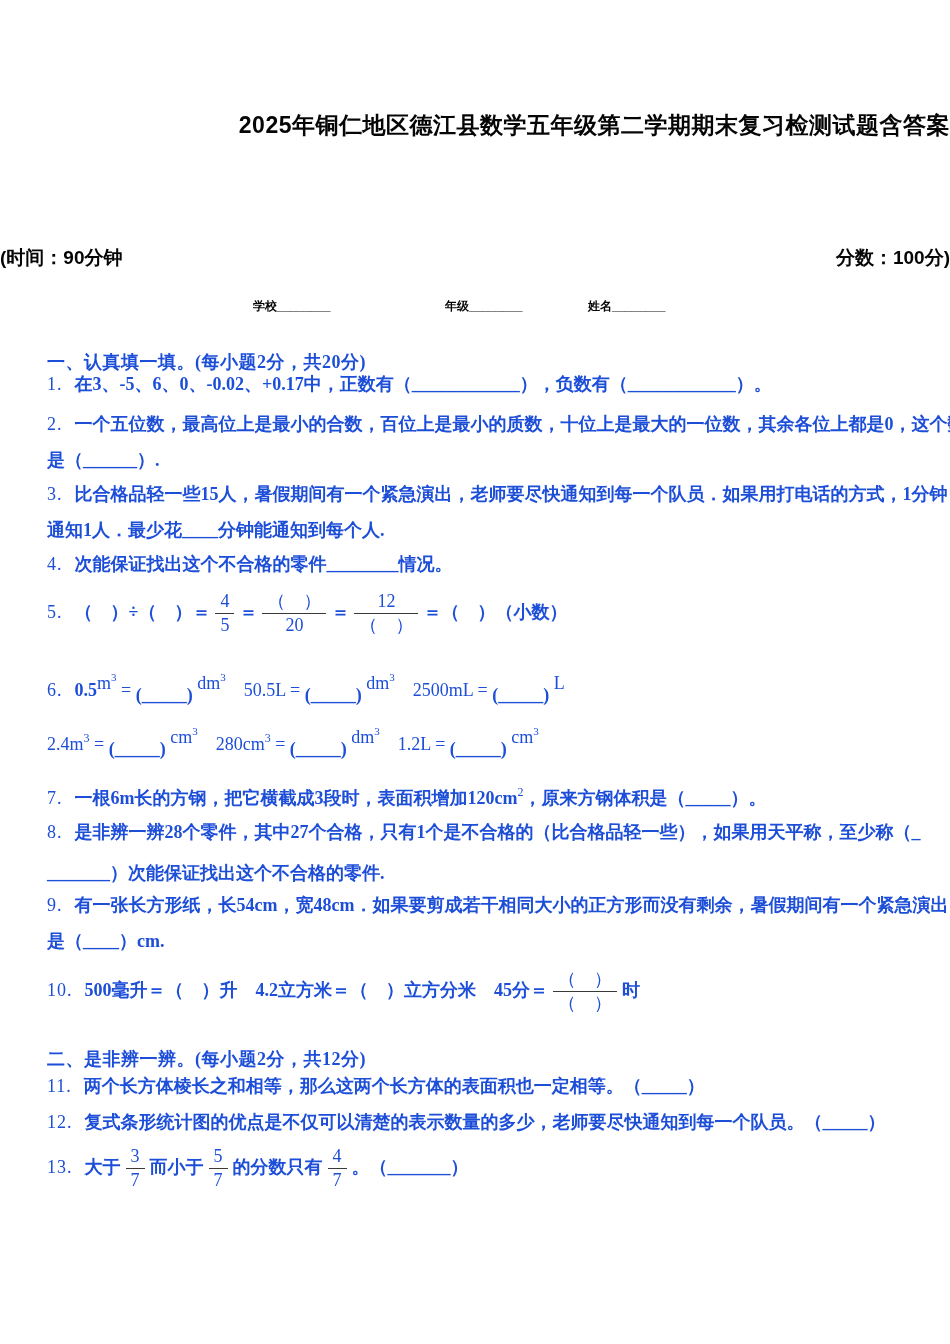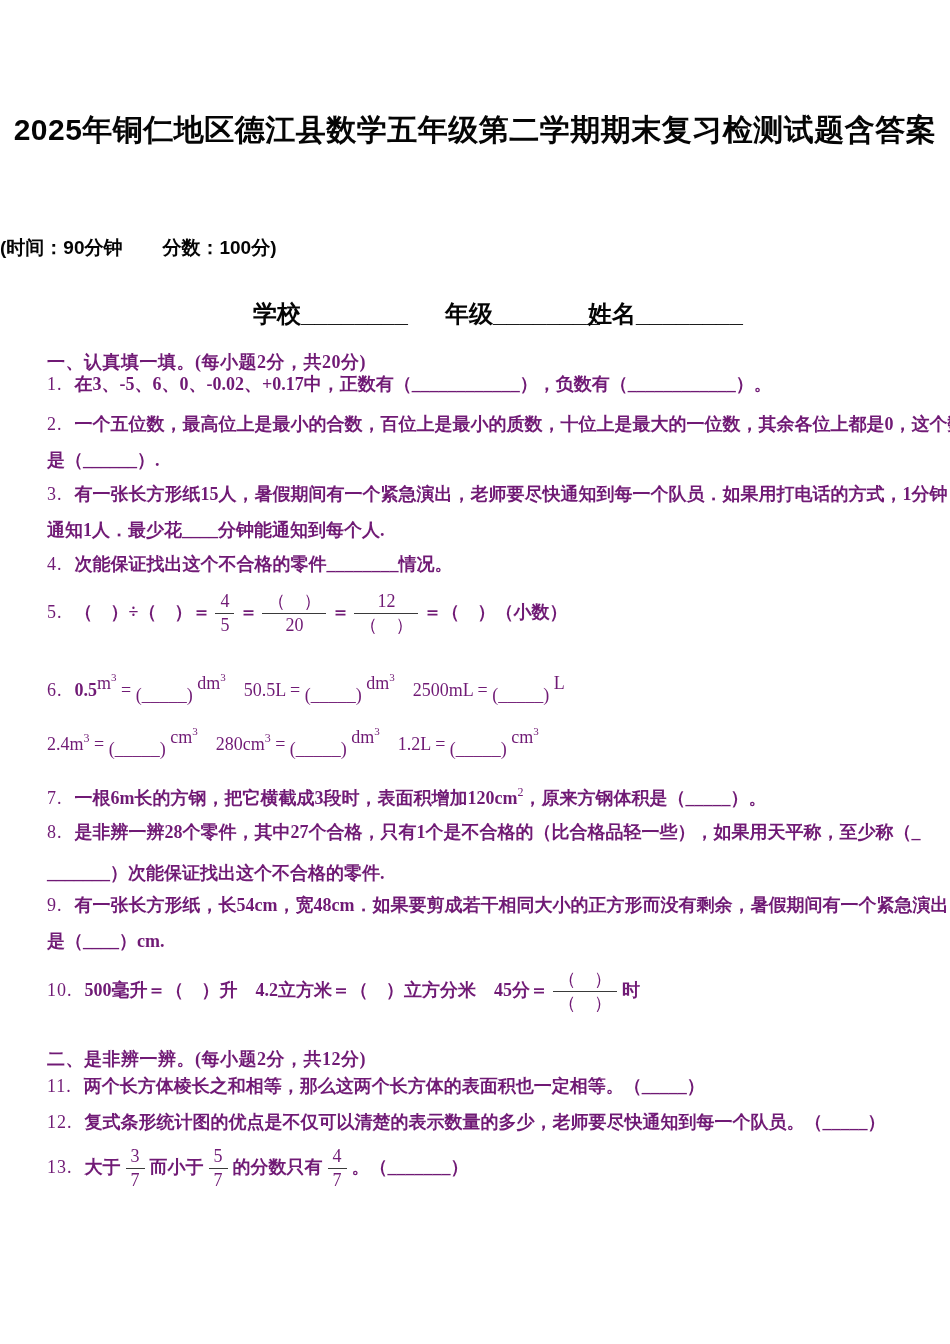--- a/index.html
+++ b/index.html
@@ -3,42 +3,42 @@
 <meta charset="utf-8">
 <style>
   html,body{margin:0;padding:0;}
   body{
     width:950px;height:1344px;background:#ffffff;position:relative;
     font-family:"Liberation Serif","DejaVu Serif",serif;color:#000;
     overflow:hidden;
   }
   .hei{font-family:"Liberation Sans","DejaVu Sans",sans-serif;font-weight:bold;}
   .title{
-    position:absolute;top:110px;left:0;width:100%;text-align:center;
-    font-size:30px;letter-spacing:0.5px;color:#050505;
+    position:absolute;top:110px;left:0;width:100%;text-align:right;
+    font-size:23px;letter-spacing:0.5px;color:#050505;
   }
   .meta{
-    position:absolute;top:235px;left:0;width:100%;
-    display:flex;justify-content:flex-start;gap:40px;font-size:19px;color:#050505;
+    position:absolute;top:245px;left:0;width:100%;
+    display:flex;justify-content:space-between;gap:40px;font-size:19px;color:#050505;
   }
-  .field{position:absolute;top:298px;font-size:24px;color:#050505;white-space:pre;}
+  .field{position:absolute;top:298px;font-size:12px;color:#050505;white-space:pre;}
   .line{
     position:absolute;left:47px;font-size:18px;line-height:24px;
-    white-space:pre;color:#701a75;
+    white-space:pre;color:#1d4ed8;
   }
   .sec{font-weight:700;letter-spacing:0.5px;}
   
   .no{font-weight:400;margin-right:12px;letter-spacing:1px;}
   .cn{font-weight:600;}
   .b{font-weight:700;}
   .rm{font-weight:400;}
   .sup{position:relative;top:-8px;font-size:12px;font-weight:400;}
   .up{position:relative;top:-7px;font-weight:400;}
   .upsup{position:relative;top:-15px;font-size:11px;font-weight:400;}
-  .low{position:relative;top:5px;font-weight:400;}
+  .low{position:relative;top:5px;font-weight:700;}
   
   .frac{
     display:inline-block;vertical-align:middle;text-align:center;
     margin:0 5px;font-weight:400;white-space:nowrap;
   }
   .frac .fn{display:block;border-bottom:1.6px solid #3a3a3a;padding:0 5px;line-height:23px;}
   .frac .fd{display:block;padding:0 5px;line-height:23px;}
 </style>
 </head>
 <body>
@@ -52,21 +52,21 @@
 
 <span class="field hei" style="left:253px">学校________</span>
 <span class="field hei" style="left:445px">年级________</span>
 <span class="field hei" style="left:588px">姓名________</span>
 
 <div class="line sec" style="top:350px">一、认真填一填。(每小题2分，共20分)</div>
 
 <div class="line" style="top:372px"><span class="no">1.</span><span class="cn">在</span><span class="b">3、-5、6、0、-0.02、+0.17</span><span class="cn">中，正数有（</span><span class="cn">____________</span><span class="cn">），负数有（</span><span class="cn">____________</span><span class="cn">）。</span></div>
 <div class="line" style="top:412px"><span class="no">2.</span><span class="cn">一个五位数，最高位上是最小的合数，百位上是最小的质数，十位上是最大的一位数，其余各位上都是</span><span class="b">0</span><span class="cn">，这个数</span></div>
 <div class="line" style="top:448px"><span class="cn">是（</span><span class="cn">______</span><span class="cn">）.</span></div>
-<div class="line" style="top:482px"><span class="no">3.</span><span class="cn">有一张长方形纸</span><span class="b">15</span><span class="cn">人，暑假期间有一个紧急演出，老师要尽快通知到每一个队员．如果用打电话的方式，</span><span class="b">1</span><span class="cn">分钟</span></div>
+<div class="line" style="top:482px"><span class="no">3.</span><span class="cn">比合格品轻一些</span><span class="b">15</span><span class="cn">人，暑假期间有一个紧急演出，老师要尽快通知到每一个队员．如果用打电话的方式，</span><span class="b">1</span><span class="cn">分钟</span></div>
 <div class="line" style="top:518px"><span class="cn">通知</span><span class="b">1</span><span class="cn">人．最少花</span><span class="cn">____</span><span class="cn">分钟能通知到每个人.</span></div>
 <div class="line" style="top:552px"><span class="no">4.</span><span class="cn">次能保证找出这个不合格的零件</span><span class="cn">________</span><span class="cn">情况。</span></div>
 <div class="line" style="top:590px"><span class="no">5.</span><span class="cn">（　）÷（　）＝</span><span class="frac"><span class="fn">4</span><span class="fd">5</span></span><span class="cn">＝</span><span class="frac"><span class="fn">（　）</span><span class="fd">20</span></span><span class="cn">＝</span><span class="frac"><span class="fn">12</span><span class="fd">（　）</span></span><span class="cn">＝（　）（小数）</span></div>
 <div class="line" style="top:678px"><span class="no">6.</span><span class="b">0.5</span><span class="up">m</span><span class="upsup">3</span><span class="rm"> = </span><span class="low">(_____)</span><span class="rm"> </span><span class="up">dm</span><span class="upsup">3</span><span class="rm">　</span><span class="rm">50.5L = </span><span class="low">(_____)</span><span class="rm"> </span><span class="up">dm</span><span class="upsup">3</span><span class="rm">　</span><span class="rm">2500mL = </span><span class="low">(_____)</span><span class="rm"> </span><span class="up">L</span></div>
 <div class="line" style="top:732px"><span class="rm">2.4m</span><span class="sup">3</span><span class="rm"> = </span><span class="low">(_____)</span><span class="rm"> </span><span class="up">cm</span><span class="upsup">3</span><span class="rm">　</span><span class="rm">280cm</span><span class="sup">3</span><span class="rm"> = </span><span class="low">(_____)</span><span class="rm"> </span><span class="up">dm</span><span class="upsup">3</span><span class="rm">　</span><span class="rm">1.2L = </span><span class="low">(_____)</span><span class="rm"> </span><span class="up">cm</span><span class="upsup">3</span></div>
 <div class="line" style="top:786px"><span class="no">7.</span><span class="cn">一根</span><span class="b">6m</span><span class="cn">长的方钢，把它横截成</span><span class="b">3</span><span class="cn">段时，表面积增加</span><span class="b">120cm</span><span class="sup">2</span><span class="cn">，原来方钢体积是（</span><span class="cn">_____</span><span class="cn">）。</span></div>
 <div class="line" style="top:820px"><span class="no">8.</span><span class="cn">是非辨一辨</span><span class="b">28</span><span class="cn">个零件，其中</span><span class="b">27</span><span class="cn">个合格，只有</span><span class="b">1</span><span class="cn">个是不合格的（比合格品轻一些），如果用天平称，至少称（_</span></div>
 <div class="line" style="top:861px"><span class="cn">_______</span><span class="cn">）次能保证找出这个不合格的零件.</span></div>
 <div class="line" style="top:893px"><span class="no">9.</span><span class="cn">有一张长方形纸，长</span><span class="b">54cm</span><span class="cn">，宽</span><span class="b">48cm</span><span class="cn">．如果要剪成若干相同大小的正方形而没有剩余，暑假期间有一个紧急演出</span></div>
 <div class="line" style="top:929px"><span class="cn">是（</span><span class="cn">____</span><span class="cn">）cm.</span></div>

